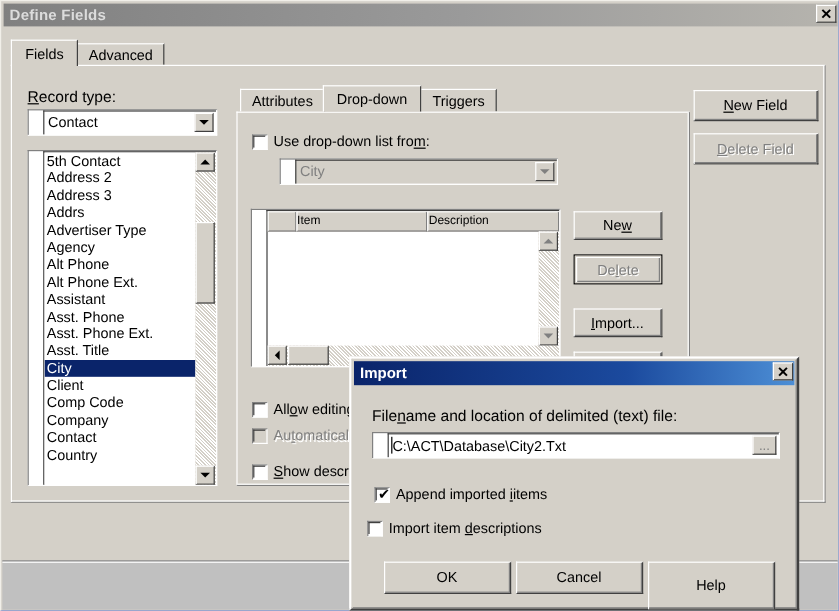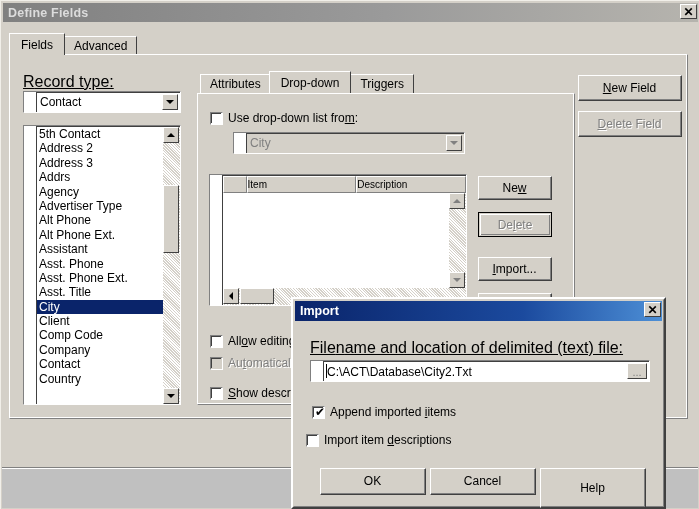--- a/index.html
+++ b/index.html
@@ -118,23 +118,22 @@
   .tab-body-inner {
     position: absolute;
     left: 0; top: 0; right: 0; bottom: 0;
     border-right: 1px solid #ffffff;
     border-bottom: 1px solid #ffffff;
   }
 
   
   .lbl {
     position: absolute;
-    font-size: 16px;
+    font-size: 13px;
     white-space: nowrap;
-    text-decoration: underline;
   }
   .lbl u { text-decoration: underline; }
 
   
   .sunken {
     border-top: 1px solid #808080;
     border-left: 1px solid #808080;
     border-right: 1px solid #ffffff;
     border-bottom: 1px solid #ffffff;
     box-sizing: border-box;
@@ -494,22 +493,22 @@
         </div>
     </div>
 
     <div class="listbox sunken" style="left:22px; top:124px; width:158px; height:280px;">
       <div class="sunken-in">
         <div class="list-items" id="field-list-items">
             <div class="list-item">5th Contact</div>
             <div class="list-item">Address 2</div>
             <div class="list-item">Address 3</div>
             <div class="list-item">Addrs</div>
+            <div class="list-item">Advertiser Type</div>
             <div class="list-item">Agency</div>
-            <div class="list-item">Advertiser Type</div>
             <div class="list-item">Alt Phone</div>
             <div class="list-item">Alt Phone Ext.</div>
             <div class="list-item">Assistant</div>
             <div class="list-item">Asst. Phone</div>
             <div class="list-item">Asst. Phone Ext.</div>
             <div class="list-item">Asst. Title</div>
             <div class="list-item sel">City</div>
             <div class="list-item">Client</div>
             <div class="list-item">Comp Code</div>
             <div class="list-item">Company</div>

